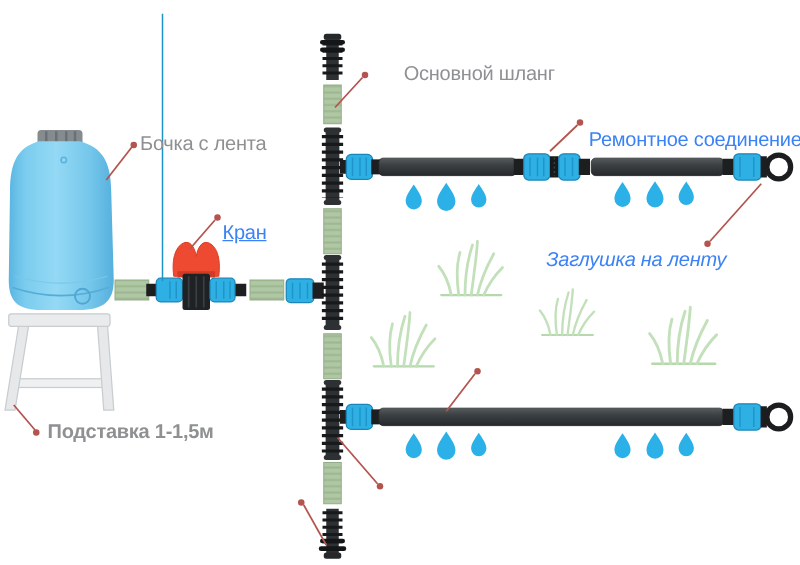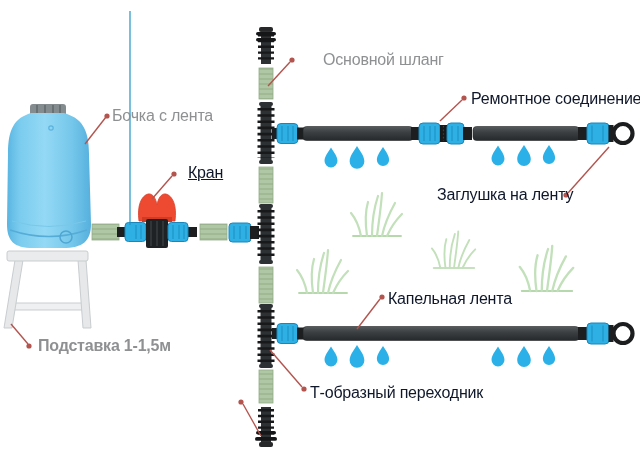--- a/index.html
+++ b/index.html
@@ -6,21 +6,21 @@
   .canvas{
     position:relative;width:640px;height:452px;background:#ffffff;overflow:hidden;
     font-family:"Liberation Sans",sans-serif;
   }
   .art{position:absolute;left:0;top:0;}
   .lbl{
     position:absolute;font-size:16px;line-height:1.2;letter-spacing:-0.2px;
     white-space:nowrap;user-select:none;
   }
   .lbl.gray{color:#8e9092;}
-  .lbl.dark{color:#0f172a;}
+  .lbl.dark{color:#3b82f6;margin-top:14px;}
   .lbl.two-line{white-space:pre-line;}
 </style>
 </head>
 <body>
 
 <div class="canvas">
 
   <svg class="art" width="640" height="452" viewBox="0 0 640 452">
     <defs>
       <linearGradient id="barrelGrad" x1="0" y1="0" x2="1" y2="0">
@@ -231,21 +231,19 @@
       <line x1="357" y1="329" x2="380" y2="299"></line> 
         <circle cx="382" cy="297" r="2.6" stroke="none"></circle>
       <line x1="270" y1="350" x2="302" y2="387"></line> 
         <circle cx="304" cy="389" r="2.6" stroke="none"></circle>
       <line x1="243" y1="404" x2="261" y2="436"></line> 
         <circle cx="241" cy="402" r="2.6" stroke="none"></circle>
     </g>
   </svg>
 
   <div class="lbl gray" style="left:112px;top:106px;">Бочка с лента</div>
-  <div class="lbl dark" style="left:188px;top:163px;text-decoration:underline;">Кран</div>
+  <div class="lbl dark" style="left:178px;top:163px;text-decoration:underline;">Кран</div>
   <div class="lbl gray" style="left:298px;top:50px;margin-left:25px;">Основной шланг</div>
   <div class="lbl dark" style="left:471px;top:89px;">Ремонтное соединение</div>
-  <div class="lbl dark" style="left:437px;top:185px;">Заглушка на ленту</div>
+  <div class="lbl dark" style="left:437px;top:185px;font-style:italic;">Заглушка на ленту</div>
   <div class="lbl gray" style="left:38px;top:336px;font-weight:bold;">Подставка 1-1,5м</div>
-  <div class="lbl dark" style="left:388px;top:289px;">Капельная лента</div>
-  <div class="lbl dark" style="left:310px;top:383px;">Т-образный переходник</div>
 
 </div>
 
 </body></html>

